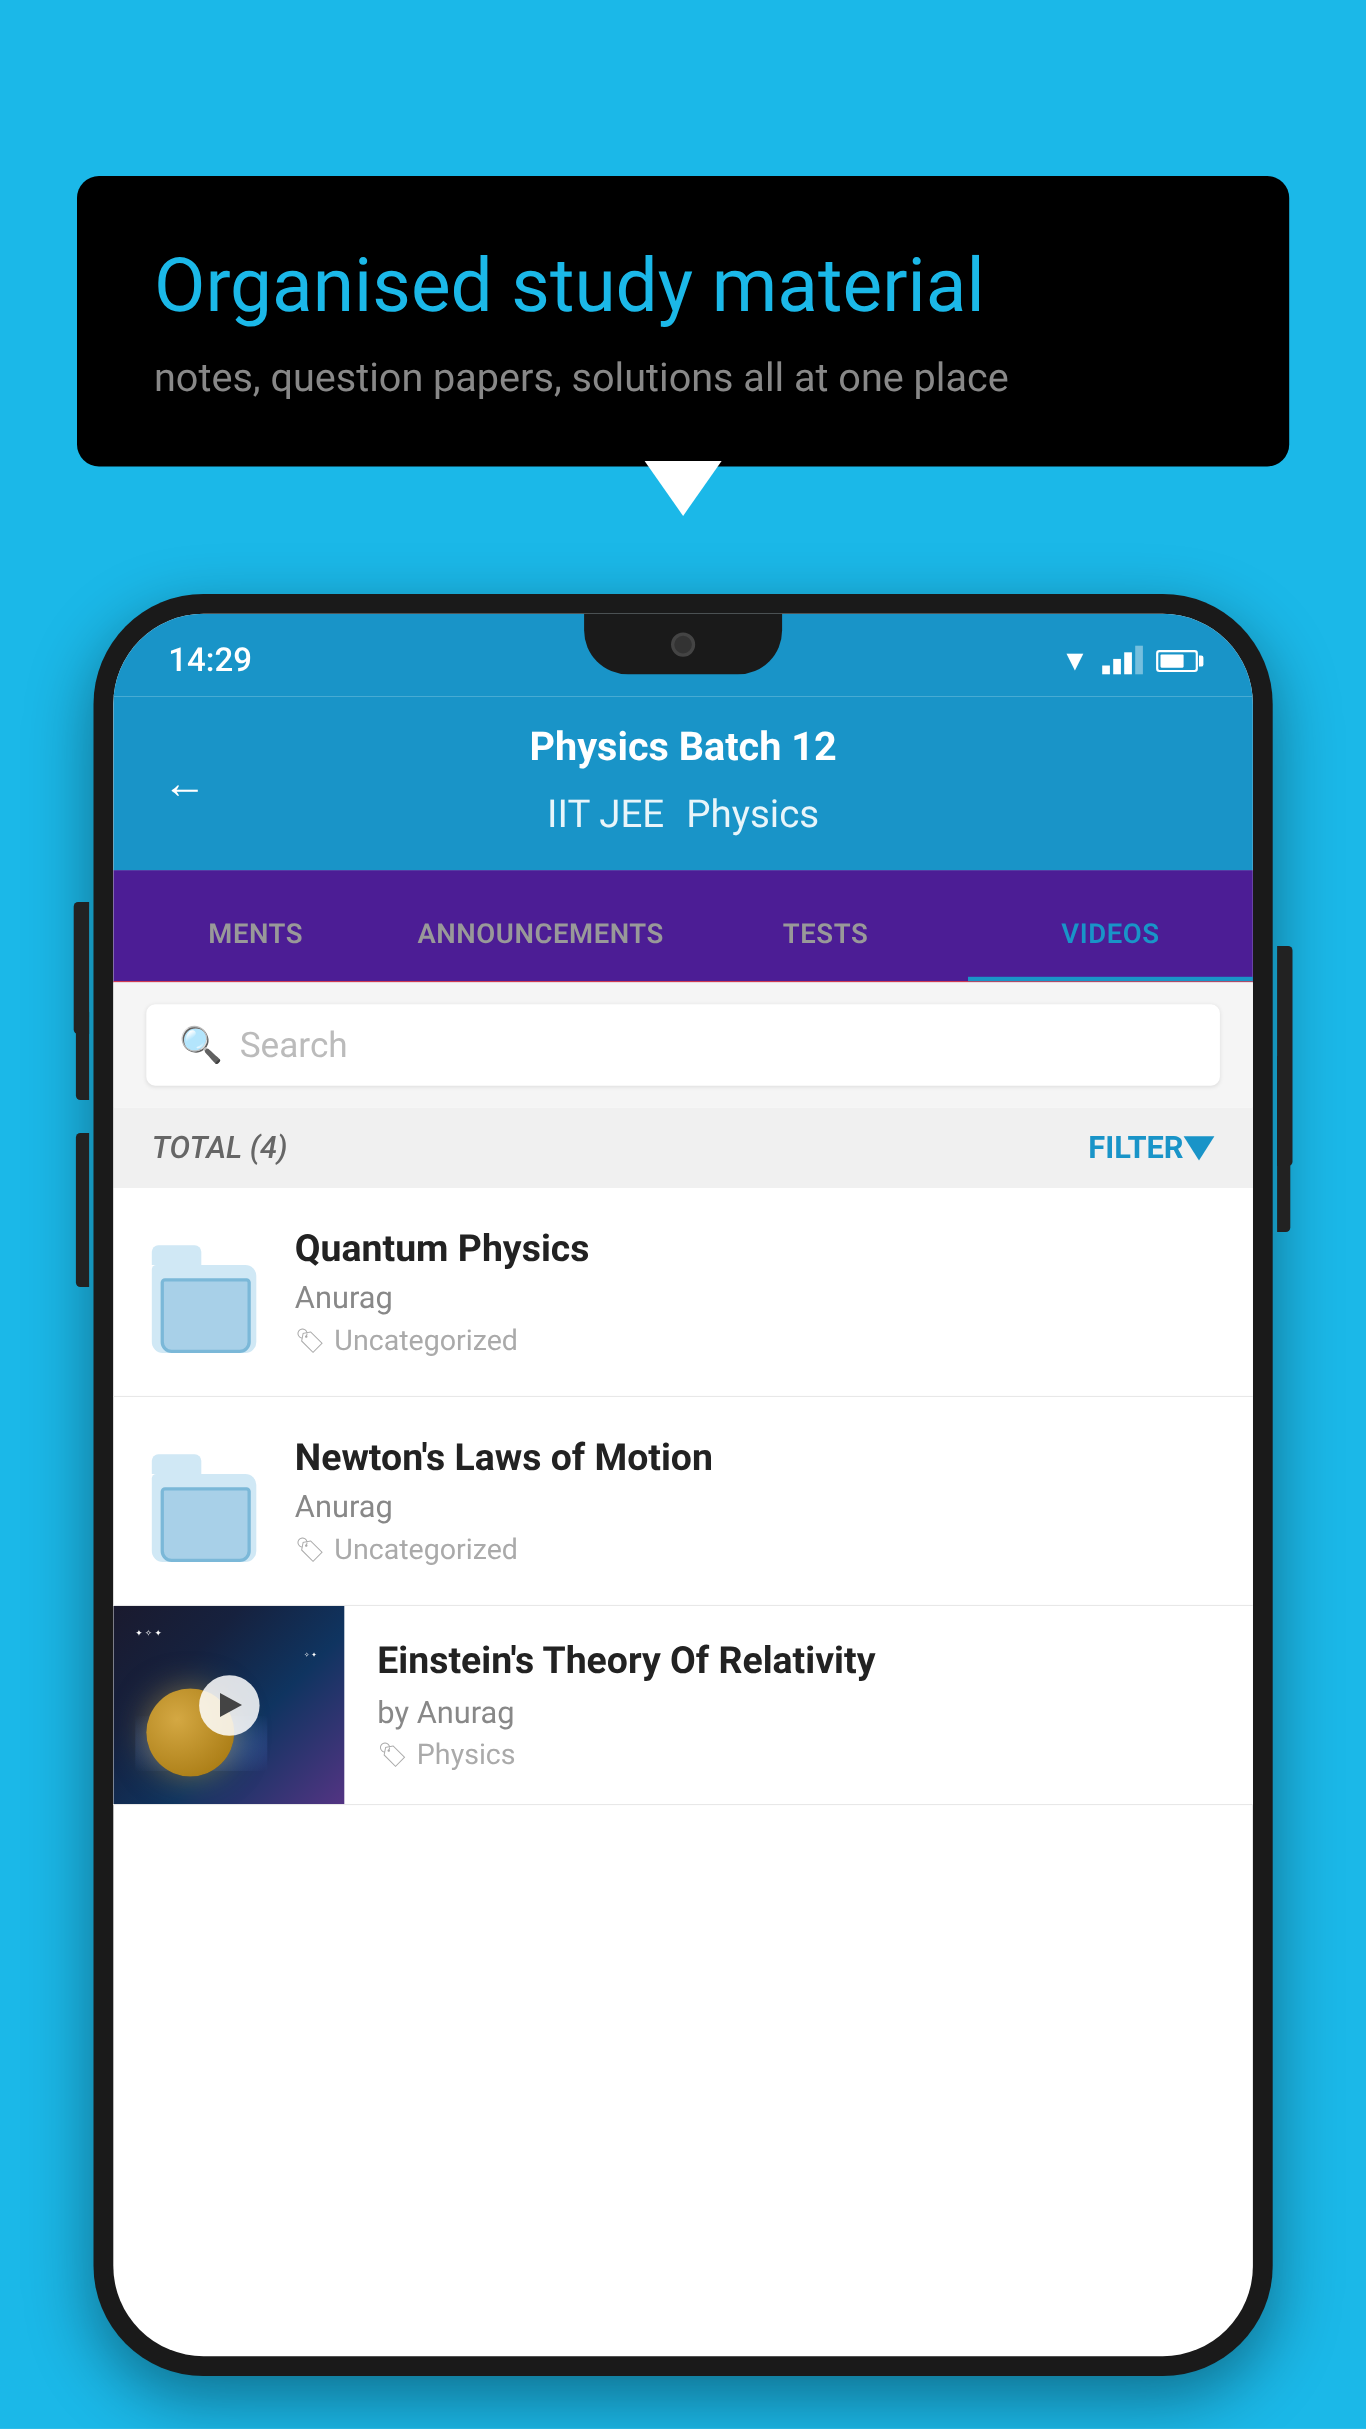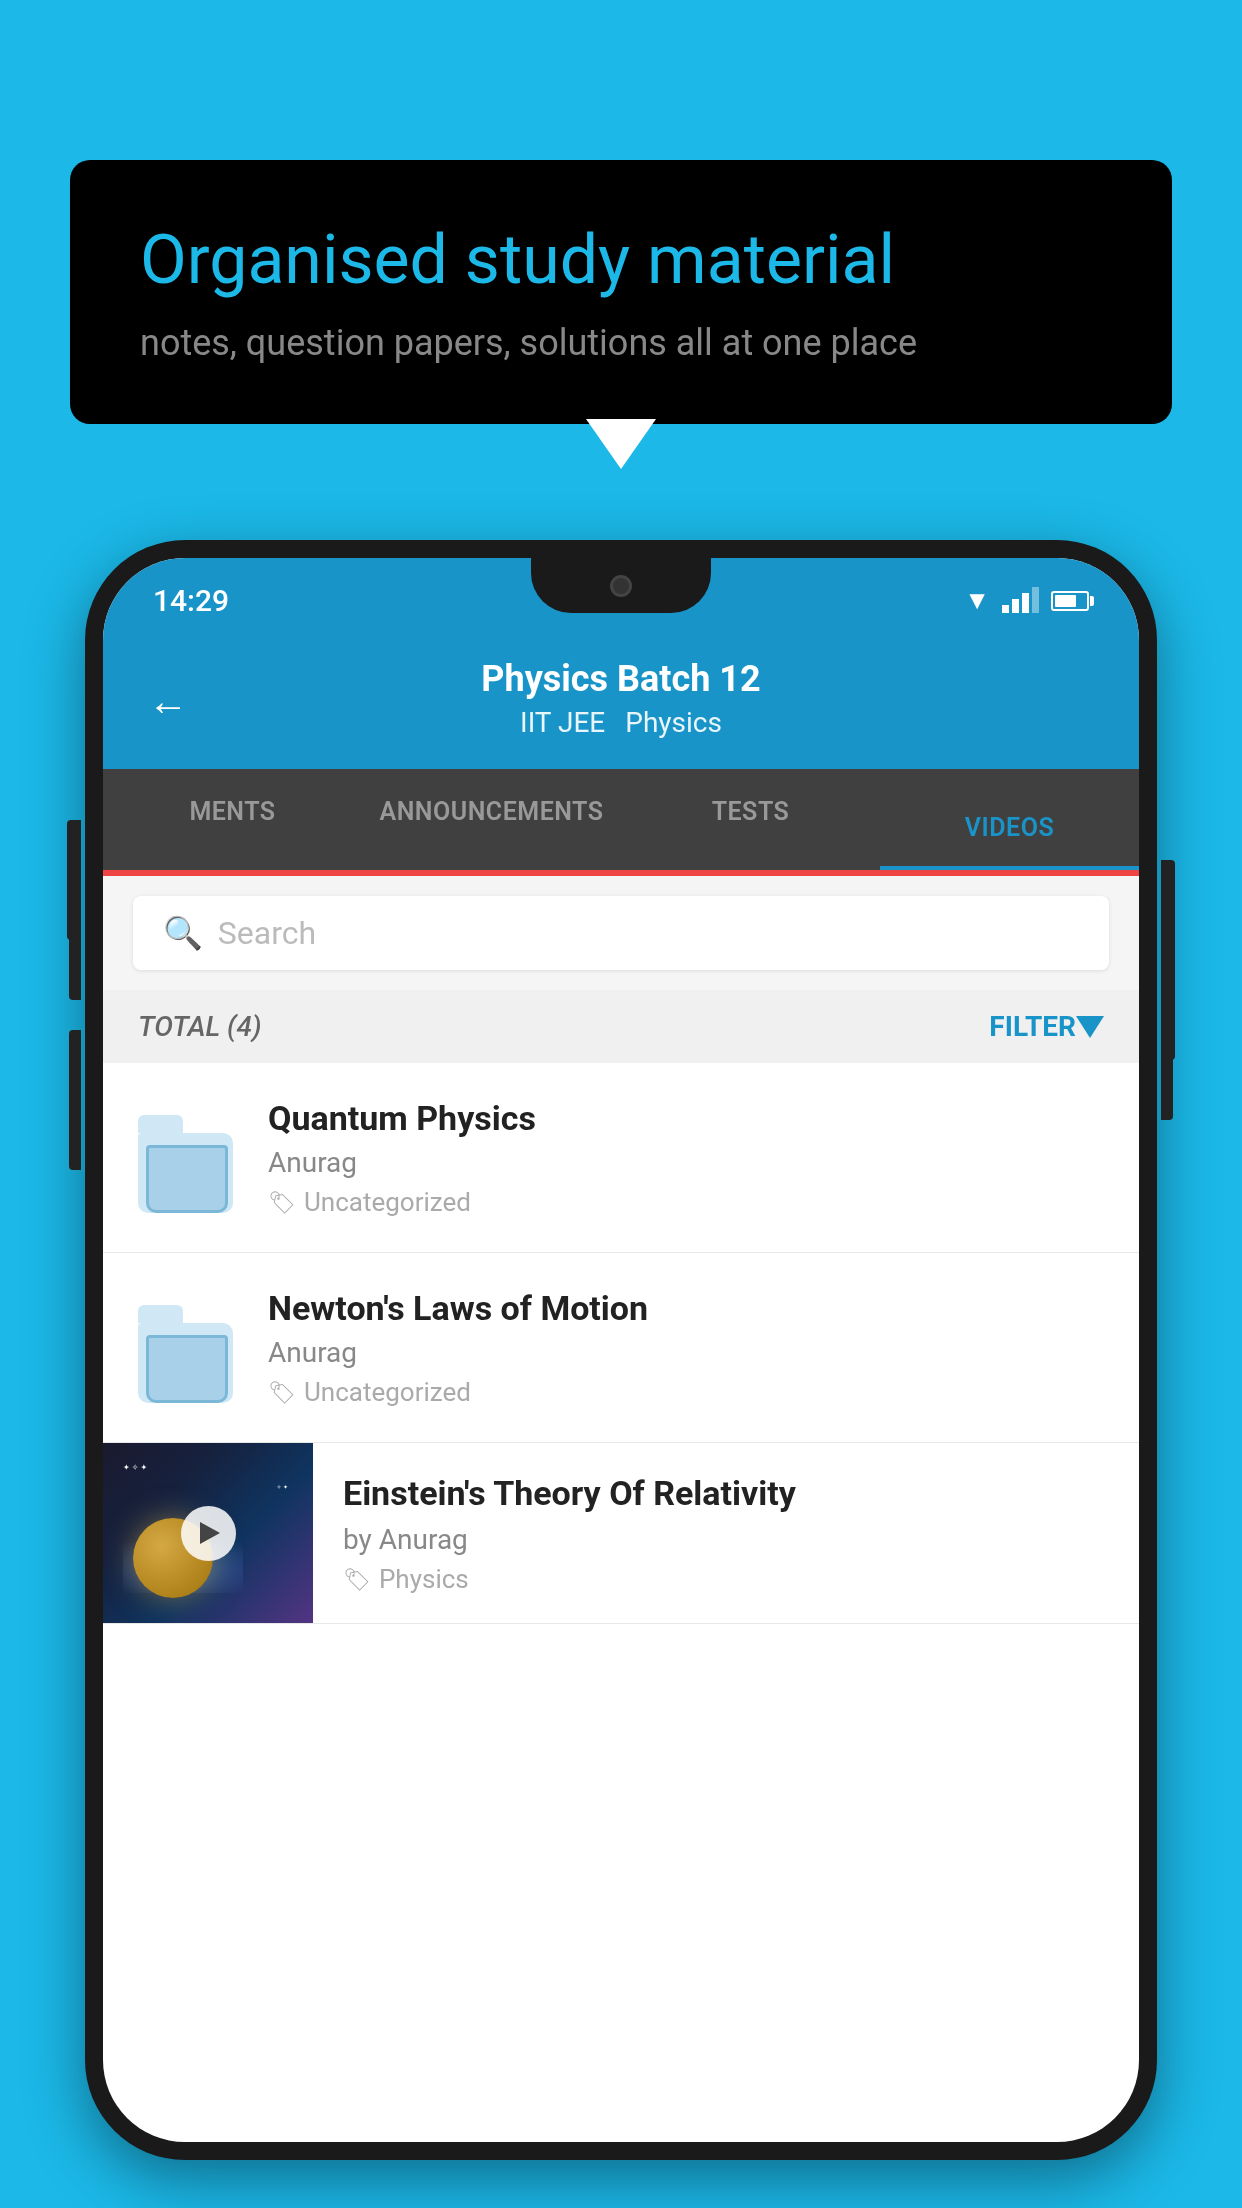--- a/index.html
+++ b/index.html
@@ -216,31 +216,32 @@
 
     .header-title {
       color: white;
       font-size: 36px;
       font-weight: 700;
       text-align: left;
     }
 
     .header-tags {
       color: rgba(255,255,255,0.9);
-      font-size: 28px;
-      margin-top: 6px;
+      font-size: 35px;
+      margin-top: 20px;
       display: flex;
       gap: 20px;
     }
 
     
     .tabs {
       display: flex;
-      background: #404040;
-      border-bottom: 6px solid #ef4444;
+      background: #4c1d95;
+      border-bottom: 1px solid #ef4444;
+      align-items: flex-end;
     }
 
     .tab {
       flex: 1;
       text-align: center;
       padding: 28px 10px;
       font-size: 25px;
       font-weight: 600;
       color: #999;
       letter-spacing: 0.5px;

